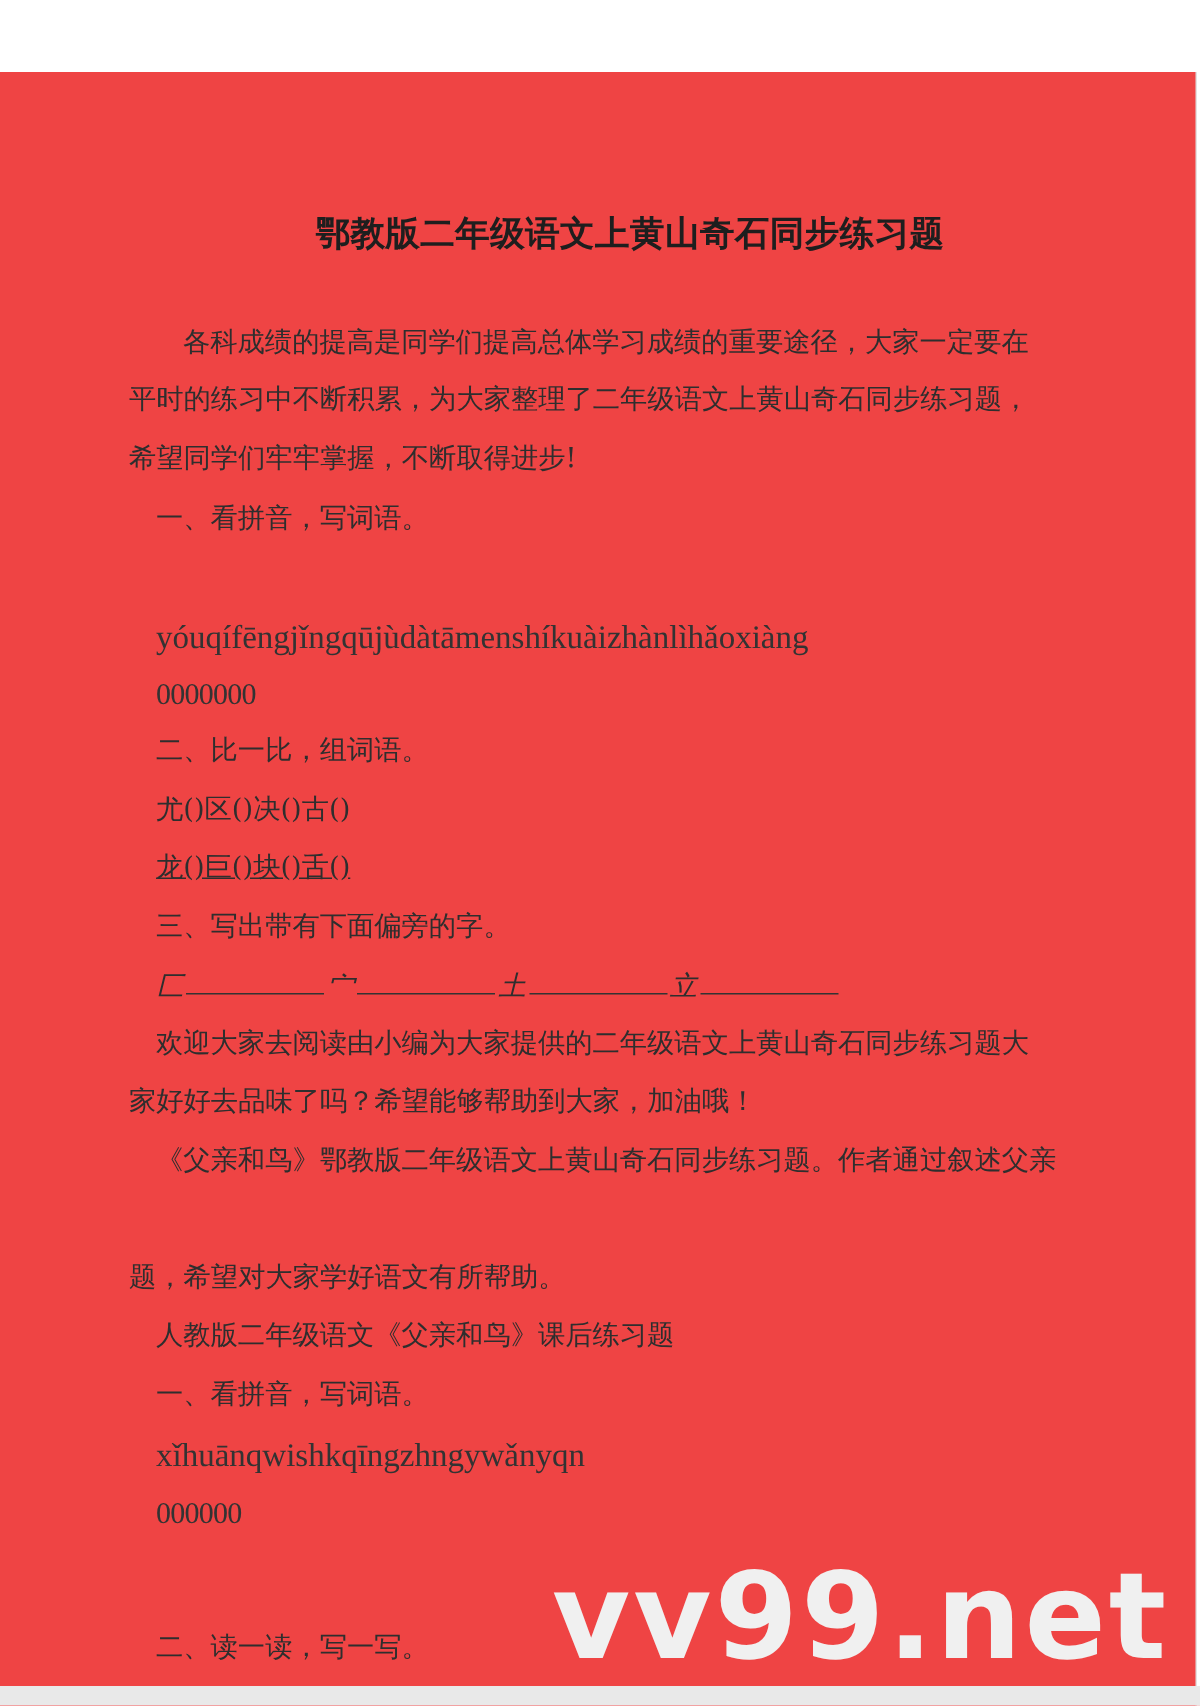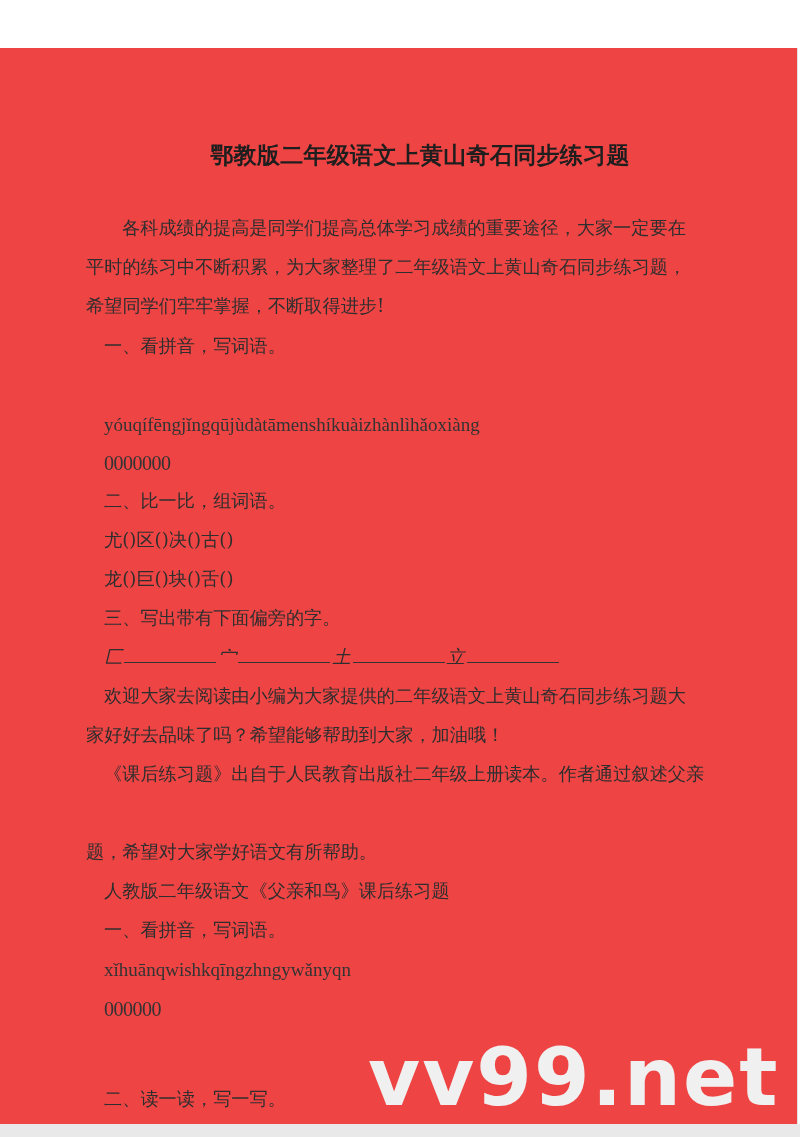--- a/index.html
+++ b/index.html
@@ -48,21 +48,21 @@
     }
     .line {
       position: absolute;
       font-size: 18.2px;
       line-height: 22px;
       white-space: nowrap;
       color: #2e2e2e;
     }
     .pinyin {
       font-family: "Liberation Serif", "DejaVu Serif", serif;
-      font-size: 19px;
+      font-size: 22px;
       color: #333;
     }
     .paren {
       font-family: "Liberation Serif", "DejaVu Serif", serif;
       font-size: 20px;
       letter-spacing: -0.5px;
       color: #333;
     }
     .blank {
       display: inline-block;
@@ -84,42 +84,42 @@
       line-height: 80px;
     }
   </style>
 </head>
 <body>
 
 <div class="page">
 
   <div class="title">鄂教版二年级语文上黄山奇石同步练习题</div>
 
-  <div class="line" style="left:122px; top:170px;font-family:Liberation Mono, monospace;">各科成绩的提高是同学们提高总体学习成绩的重要途径，大家一定要在</div>
+  <div class="line" style="left:122px; top:170px;">各科成绩的提高是同学们提高总体学习成绩的重要途径，大家一定要在</div>
   <div class="line" style="left:86px; top:208px;">平时的练习中不断积累，为大家整理了二年级语文上黄山奇石同步练习题，</div>
   <div class="line" style="left:86px; top:247px;">希望同学们牢牢掌握，不断取得进步!</div>
 
   <div class="line" style="left:104px; top:287px;">一、看拼音，写词语。</div>
 
   <div class="line pinyin" style="left:104px; top:366px;">yóuqífēngjǐngqūjùdàtāmenshíkuàizhànlìhǎoxiàng</div>
   <div class="line paren" style="left:104px; top:404px;">0000000</div>
 
   <div class="line" style="left:104px; top:442px;">二、比一比，组词语。</div>
   <div class="line" style="left:104px; top:481px;">尤()区()决()古()</div>
-  <div class="line" style="left:104px; top:520px;">龙()巨()块()舌()</div>
+  <div class="line" style="left:104px; top:520px;text-decoration:underline;">龙()巨()块()舌()</div>
 
   <div class="line" style="left:104px; top:559px;">三、写出带有下面偏旁的字。</div>
   <div class="line" style="left:104px; top:598px;font-style:italic;">
     <span>匚</span><span class="blank"></span><span>宀</span><span class="blank"></span><span>土</span><span class="blank"></span><span>立</span><span class="blank"></span>
   </div>
 
   <div class="line" style="left:104px; top:637px;">欢迎大家去阅读由小编为大家提供的二年级语文上黄山奇石同步练习题大</div>
   <div class="line" style="left:86px; top:676px;">家好好去品味了吗？希望能够帮助到大家，加油哦！</div>
 
-  <div class="line" style="left:104px; top:715px;">《课后练习题》出自于人民教育出版社二年级上册读本。作者通过叙述父亲</div>
+  <div class="line" style="left:104px; top:715px;">《父亲和鸟》鄂教版二年级语文上黄山奇石同步练习题。作者通过叙述父亲</div>
   <div class="line" style="left:86px; top:793px;">题，希望对大家学好语文有所帮助。</div>
 
   <div class="line" style="left:104px; top:832px;">人教版二年级语文《父亲和鸟》课后练习题</div>
   <div class="line" style="left:104px; top:871px;">一、看拼音，写词语。</div>
   <div class="line pinyin" style="left:104px; top:911px;">xǐhuānqwishkqīngzhngywǎnyqn</div>
   <div class="line paren" style="left:104px; top:950px;">000000</div>
   <div class="line" style="left:104px; top:1040px;">二、读一读，写一写。</div>
 
   <div class="watermark">vv99.net</div>
 </div>

